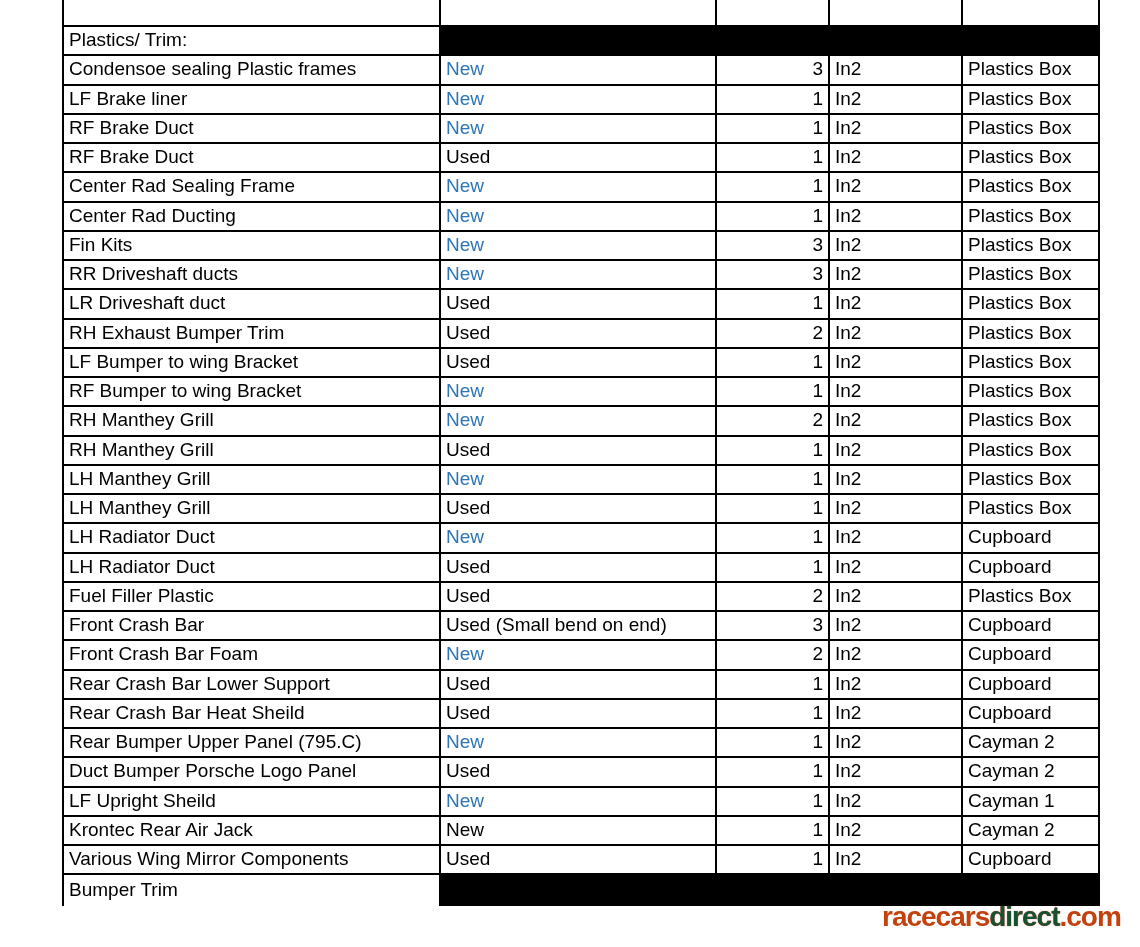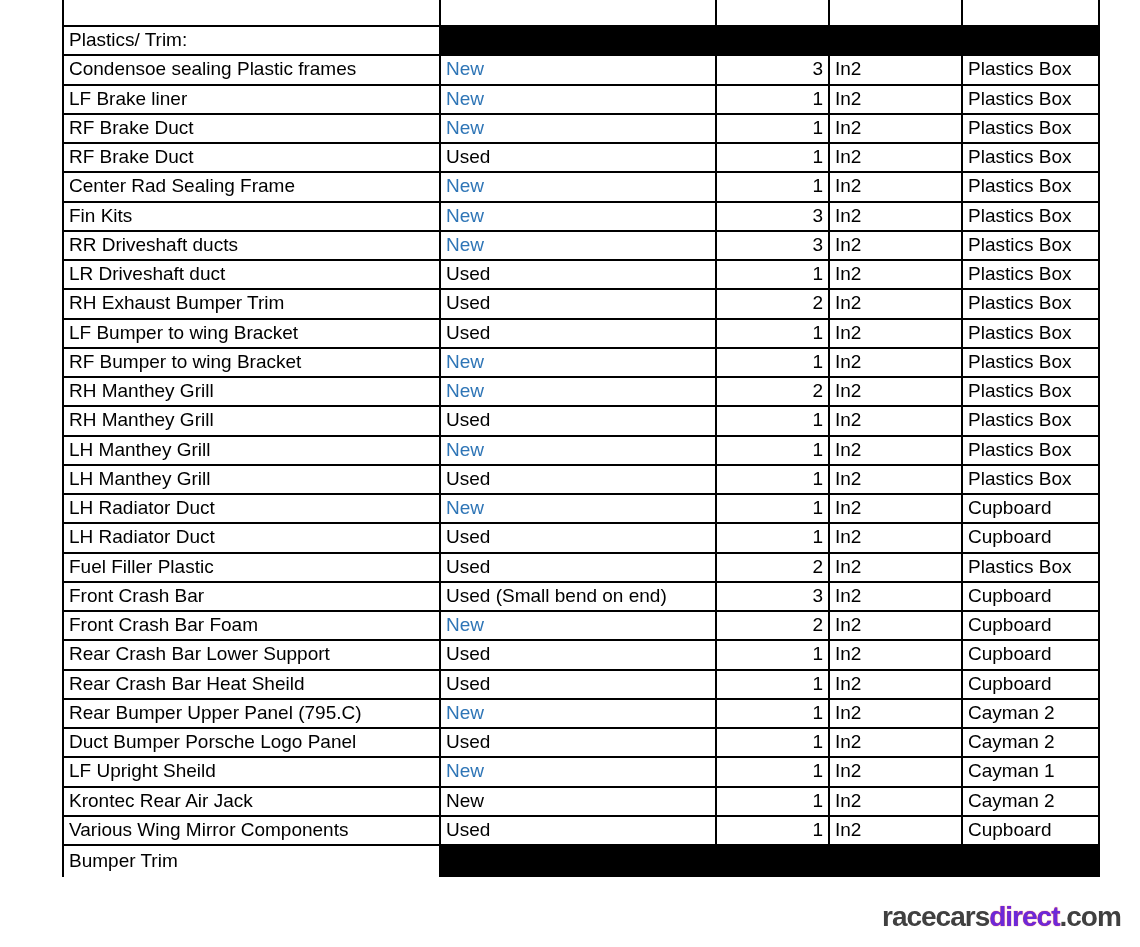--- a/index.html
+++ b/index.html
@@ -44,22 +44,22 @@
   .watermark {
     position: absolute;
     left: 882px;
     top: 901px;
     font-size: 28px;
     font-weight: bold;
     letter-spacing: -1px;
     white-space: nowrap;
     pointer-events: none;
   }
-  .wm-red { color: #404040; }
-  .wm-white { color: #6d28d9; text-shadow: 0 0 1px #ED1C24; }
+  .wm-red { color: #c2410c; }
+  .wm-white { color: #14532d; text-shadow: 0 0 1px #ED1C24; }
 </style>
 </head>
 <body>
 
 <div class="sheet">
 
   <table class="inv">
     <colgroup>
       <col style="width:377px">
       <col style="width:276px">
@@ -112,20 +112,27 @@
         <td class="loc">Plastics Box</td>
       </tr>
         <tr class="datarow">
         <td class="item">Center Rad Sealing Frame</td>
         <td class="cond cond-blue">New</td>
         <td class="qty">1</td>
         <td class="unit">In2</td>
         <td class="loc">Plastics Box</td>
       </tr>
         <tr class="datarow">
+        <td class="item">Center Rad Ducting</td>
+        <td class="cond cond-blue">New</td>
+        <td class="qty">1</td>
+        <td class="unit">In2</td>
+        <td class="loc">Plastics Box</td>
+      </tr>
+        <tr class="datarow">
         <td class="item">Fin Kits</td>
         <td class="cond cond-blue">New</td>
         <td class="qty">3</td>
         <td class="unit">In2</td>
         <td class="loc">Plastics Box</td>
       </tr>
         <tr class="datarow">
         <td class="item">RR Driveshaft ducts</td>
         <td class="cond cond-blue">New</td>
         <td class="qty">3</td>

